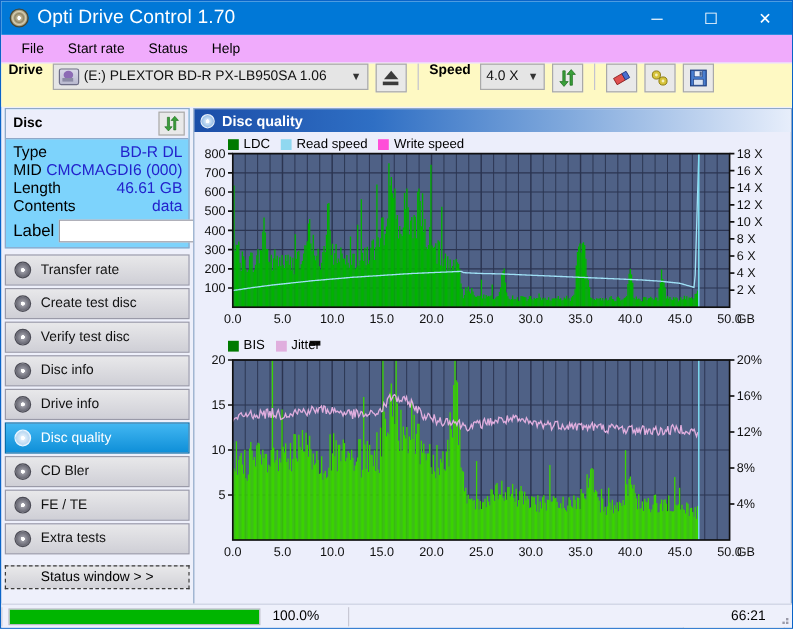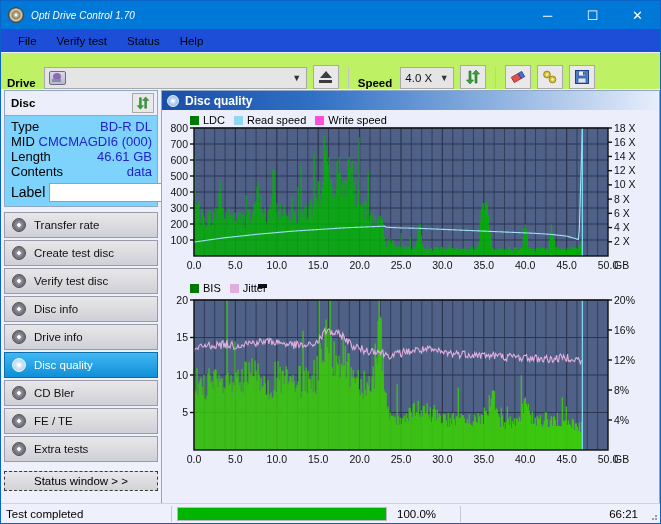--- a/index.html
+++ b/index.html
@@ -26,39 +26,39 @@
     display: flex; align-items: center;
     position: relative;
   }
   #titlebar .app-icon {
     width: 16px; height: 16px; margin: 0 7px 0 7px;
     border-radius: 50%;
     background: radial-gradient(circle at 50% 50%, #ffffff 0 14%, #c9bfa0 16%, #8f8566 38%, #d8d0b4 55%, #6e6648 75%, #efeada 100%);
     border: 1px solid #4a452f;
     flex: none;
   }
-  #titlebar .title { font-size: 10px; letter-spacing: .1px; font-style: italic; }
+  #titlebar .title { font-size: 16px; letter-spacing: .1px; }
   .winbtns { position: absolute; right: 0; top: 0; height: 28px; display: flex; }
   .winbtn {
     width: 45px; height: 28px; display: flex; align-items: center; justify-content: center;
     color: #fff; font-size: 13px; line-height: 1;
   }
 
   
   #menubar {
-    height: 24px; background: #1d4ed8; display: flex; align-items: center;
+    height: 24px; background: #f0abfc; display: flex; align-items: center;
     padding-left: 8px; gap: 2px;
     border-bottom: 1px solid #eef0fb;
   }
   .menu-item { padding: 3px 9px; font-size: 11.5px; color: #000; }
 
   
   #toolbar {
-    height: 36px; display: flex; align-items: flex-end; padding: 0 6px; gap: 6px;
-    background: #bef264;
+    height: 36px; display: flex; align-items: flex-start; padding: 0 6px; gap: 6px;
+    background: #fef9c3;
   }
   .tb-label { font-weight: bold; font-size: 11.5px; margin-right: 2px; }
   .combo {
     height: 22px; background: #e5e5e5; border: 1px solid #a9a9a9;
     display: flex; align-items: center; font-size: 11.5px; color: #111;
     padding: 0 0 0 4px; position: relative;
   }
   .combo .caret {
     width: 18px; height: 20px; display:flex; align-items:center; justify-content:center;
     margin-left: auto; font-size: 9px; color: #333;
@@ -204,29 +204,30 @@
     <div class="title">Opti Drive Control 1.70</div>
     <div class="winbtns">
       <div class="winbtn">─</div>
       <div class="winbtn">☐</div>
       <div class="winbtn close">✕</div>
     </div>
   </div>
 
   <div id="menubar">
     <div class="menu-item">File</div>
-    <div class="menu-item">Verify test</div>
+    <div class="menu-item">Start rate</div>
     <div class="menu-item">Status</div>
     <div class="menu-item">Help</div>
   </div>
 
   <div id="toolbar">
     <div class="tb-label">Drive</div>
     <div class="combo" id="drive-combo">
       <div class="drv-icon"></div>
+      <span>(E:)   PLEXTOR BD-R  PX-LB950SA 1.06</span>
       <span class="caret">▼</span>
     </div>
     <div class="tbbtn">
       <div style="display:flex;flex-direction:column;align-items:center">
         <div class="eject-tri"></div>
           <div class="eject-bar"></div>
       </div>
     </div>
     <div class="tb-sep"></div>
     <div class="tb-label">Speed</div>
@@ -1348,21 +1349,20 @@
     <div class="st v" style="left:525px;top:4px;">1.74 X</div>
 
     <div class="combo" style="position:absolute;left:568px;top:2px;width:85px;height:21px;">
       <span>4.0 X</span>
       <span class="caret">▼</span>
     </div>
 
   </div>
 
   <div id="statusbar">
-    <div class="sb-cell" style="width:170px;">Test completed</div>
     <div class="sb-sep"></div>
     <div class="sb-cell">
       <div id="progress-track">
         <div id="progress-fill" style="width: 100%;"></div>
       </div>
     </div>
     <div class="sb-cell" style="width:68px;">100.0%</div>
     <div class="sb-sep"></div>
     <div class="sb-cell" style="flex:1;justify-content:flex-end;padding-right:22px;">66:21</div>
     <svg class="grip" viewBox="0 0 10 10">

